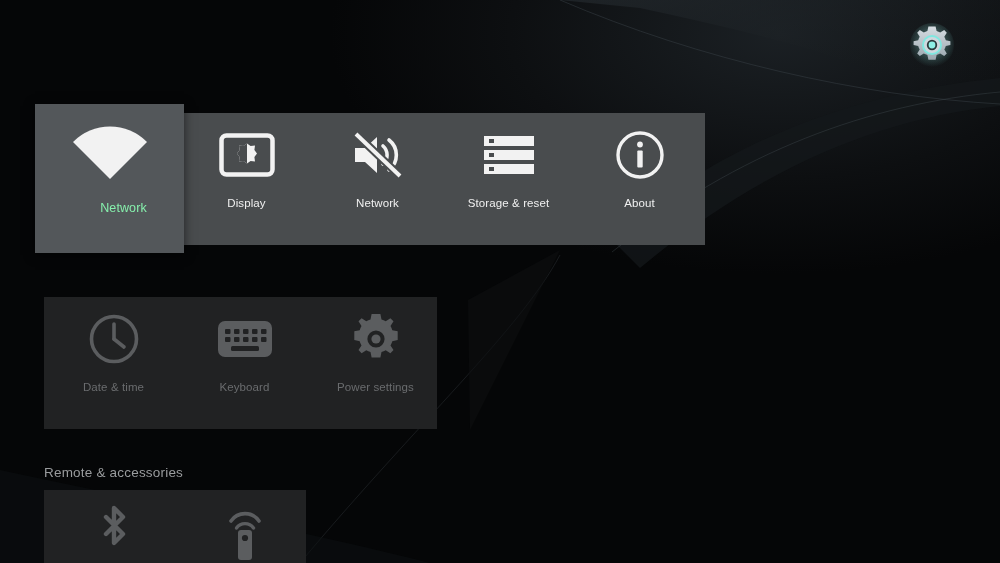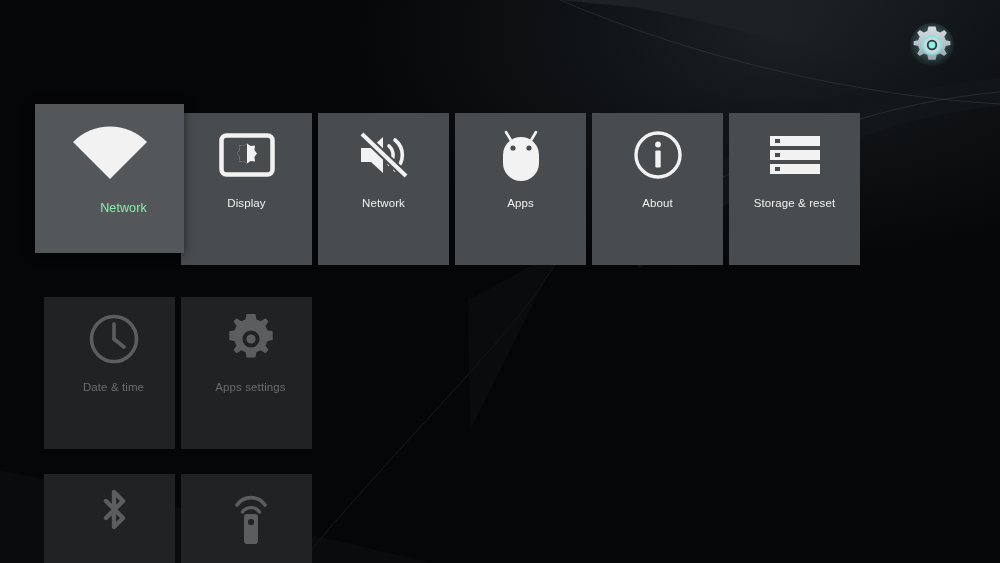--- a/index.html
+++ b/index.html
@@ -41,22 +41,21 @@
   }
   .row {
     position: relative;
     padding-left: 44px;
     display: flex;
     align-items: flex-start;
   }
   .tile {
     position: relative;
     width: 131px;
-    height: 152px;
-    margin-right: 6px;
+    height: 132px;
     background: #494c4e;
     display: flex;
     flex-direction: column;
     align-items: center;
     justify-content: flex-start;
     box-sizing: border-box;
   }
   .tile .icon-wrap {
     height: 84px;
     display: flex;
@@ -170,95 +169,104 @@
             <path d="M5 18 L15 18 L27 7 L27 43 L15 32 L5 32 Z" fill="#f2f2f2"></path>
             <path d="M33 16 A12 12 0 0 1 33 34" fill="none" stroke="#f2f2f2" stroke-width="3.6" stroke-linecap="round"></path>
             <path d="M39 10 A19 19 0 0 1 39 40" fill="none" stroke="#f2f2f2" stroke-width="3.6" stroke-linecap="round"></path>
             <line x1="6" y1="4" x2="50" y2="46" stroke="#494c4e" stroke-width="8"></line>
             <line x1="6" y1="4" x2="50" y2="46" stroke="#f2f2f2" stroke-width="4"></line>
           </svg>
         </div>
         <div class="tile-label">Network</div>
       </div>
 
-      <div class="tile">
-        <div class="icon-wrap">
-          <svg width="50" height="52" viewBox="0 0 50 52">
-            <line x1="10" y1="3" x2="16.5" y2="14" stroke="#f2f2f2" stroke-width="2.6" stroke-linecap="round"></line>
-            <line x1="40" y1="3" x2="33.5" y2="14" stroke="#f2f2f2" stroke-width="2.6" stroke-linecap="round"></line>
-            <path d="M7 26 a18 18 0 0 1 36 0 z" fill="#f2f2f2"></path>
-            <path d="M7 26 L43 26 L43 34 a18 18 0 0 1 -36 0 Z" fill="#f2f2f2"></path>
-            <circle cx="17" cy="19" r="2.6" fill="#494c4e"></circle>
-            <circle cx="33" cy="19" r="2.6" fill="#494c4e"></circle>
-          </svg>
-        </div>
-        <div class="tile-label">Apps</div>
-      </div>
-
-      <div class="tile">
-        <div class="icon-wrap">
-          <svg width="50" height="50" viewBox="0 0 50 50">
-            <circle cx="25" cy="25" r="22" fill="none" stroke="#f2f2f2" stroke-width="3.4"></circle>
-            <circle cx="25" cy="14.5" r="2.9" fill="#f2f2f2"></circle>
-            <rect x="22.3" y="20.5" width="5.4" height="17" rx="1" fill="#f2f2f2"></rect>
-          </svg>
-        </div>
-        <div class="tile-label">About</div>
-      </div>
 
       <div class="tile">
         <div class="icon-wrap">
           <svg width="54" height="44" viewBox="0 0 54 44">
             <rect x="2" y="3" width="50" height="10" fill="#f2f2f2"></rect>
             <rect x="2" y="17" width="50" height="10" fill="#f2f2f2"></rect>
             <rect x="2" y="31" width="50" height="10" fill="#f2f2f2"></rect>
             <rect x="7" y="6" width="5" height="4" fill="#494c4e"></rect>
             <rect x="7" y="20" width="5" height="4" fill="#494c4e"></rect>
             <rect x="7" y="34" width="5" height="4" fill="#494c4e"></rect>
           </svg>
         </div>
         <div class="tile-label">Storage &amp; reset</div>
       </div>
 
+      <div class="tile">
+        <div class="icon-wrap">
+          <svg width="50" height="50" viewBox="0 0 50 50">
+            <circle cx="25" cy="25" r="22" fill="none" stroke="#f2f2f2" stroke-width="3.4"></circle>
+            <circle cx="25" cy="14.5" r="2.9" fill="#f2f2f2"></circle>
+            <rect x="22.3" y="20.5" width="5.4" height="17" rx="1" fill="#f2f2f2"></rect>
+          </svg>
+        </div>
+        <div class="tile-label">About</div>
+      </div>
+
     </div>
   </div>
 
   <div class="section" style="top:288px;">
     <div class="row dim" style="margin-top:9px;">
 
       <div class="tile">
         <div class="icon-wrap">
           <svg width="52" height="52" viewBox="0 0 52 52">
             <circle cx="26" cy="26" r="22.5" fill="none" stroke="#5b5d5f" stroke-width="3.6"></circle>
             <line x1="26" y1="26" x2="26" y2="11" stroke="#5b5d5f" stroke-width="3.6" stroke-linecap="round"></line>
             <line x1="26" y1="26" x2="36" y2="34" stroke="#5b5d5f" stroke-width="3.6" stroke-linecap="round"></line>
           </svg>
         </div>
         <div class="tile-label">Date &amp; time</div>
       </div>
 
 
+      <div class="tile">
+        <div class="icon-wrap">
+          <svg width="56" height="40" viewBox="0 0 56 40">
+            <rect x="1" y="2" width="54" height="36" rx="7" ry="7" fill="#5b5d5f"></rect>
+            <g fill="#212223">
+              <rect x="8" y="10" width="5.5" height="5" rx="1"></rect>
+              <rect x="17" y="10" width="5.5" height="5" rx="1"></rect>
+              <rect x="26" y="10" width="5.5" height="5" rx="1"></rect>
+              <rect x="35" y="10" width="5.5" height="5" rx="1"></rect>
+              <rect x="44" y="10" width="5.5" height="5" rx="1"></rect>
+              <rect x="8" y="18" width="5.5" height="5" rx="1"></rect>
+              <rect x="17" y="18" width="5.5" height="5" rx="1"></rect>
+              <rect x="26" y="18" width="5.5" height="5" rx="1"></rect>
+              <rect x="35" y="18" width="5.5" height="5" rx="1"></rect>
+              <rect x="44" y="18" width="5.5" height="5" rx="1"></rect>
+              <rect x="14" y="27" width="28" height="5" rx="1.5"></rect>
+            </g>
+          </svg>
+        </div>
+        <div class="tile-label">Keyboard</div>
+      </div>
 
 
 
       <div class="tile">
         <div class="icon-wrap">
           <svg width="54" height="54" viewBox="0 0 54 54">
             <path d="M27 2 l4.4 0 1.1 5.4 a17 17 0 0 1 4.2 1.8 l4.7-3.0 3.1 3.1 -3.0 4.7 a17 17 0 0 1 1.8 4.2 l5.4 1.1 0 4.4 0 4.4 -5.4 1.1 a17 17 0 0 1 -1.8 4.2 l3.0 4.7 -3.1 3.1 -4.7-3.0 a17 17 0 0 1 -4.2 1.8 l-1.1 5.4 -4.4 0 -4.4 0 -1.1-5.4 a17 17 0 0 1 -4.2-1.8 l-4.7 3.0 -3.1-3.1 3.0-4.7 a17 17 0 0 1 -1.8-4.2 l-5.4-1.1 0-4.4 0-4.4 5.4-1.1 a17 17 0 0 1 1.8-4.2 l-3.0-4.7 3.1-3.1 4.7 3.0 a17 17 0 0 1 4.2-1.8 l1.1-5.4 z" fill="#5b5d5f"></path>
             <circle cx="27" cy="27" r="8.6" fill="#212223"></circle>
             <circle cx="27" cy="27" r="4.6" fill="#5b5d5f"></circle>
           </svg>
         </div>
-        <div class="tile-label">Apps settings</div>
+        <div class="tile-label">Power settings</div>
       </div>
 
     </div>
   </div>
 
   <div class="section" style="top:465px;">
+    <div class="section-label dim">Remote &amp; accessories</div>
     <div class="row dim" style="margin-top:9px;">
 
       <div class="tile">
         <div class="icon-wrap">
           <svg width="42" height="58" viewBox="0 0 42 58">
             <path d="M13 14 L30 31 L21 40 L21 5 L30 14 L13 31" fill="none" stroke="#5b5d5f" stroke-width="4.4" stroke-linejoin="round" stroke-linecap="round"></path>
           </svg>
         </div>
         <div class="tile-label"></div>
       </div>

